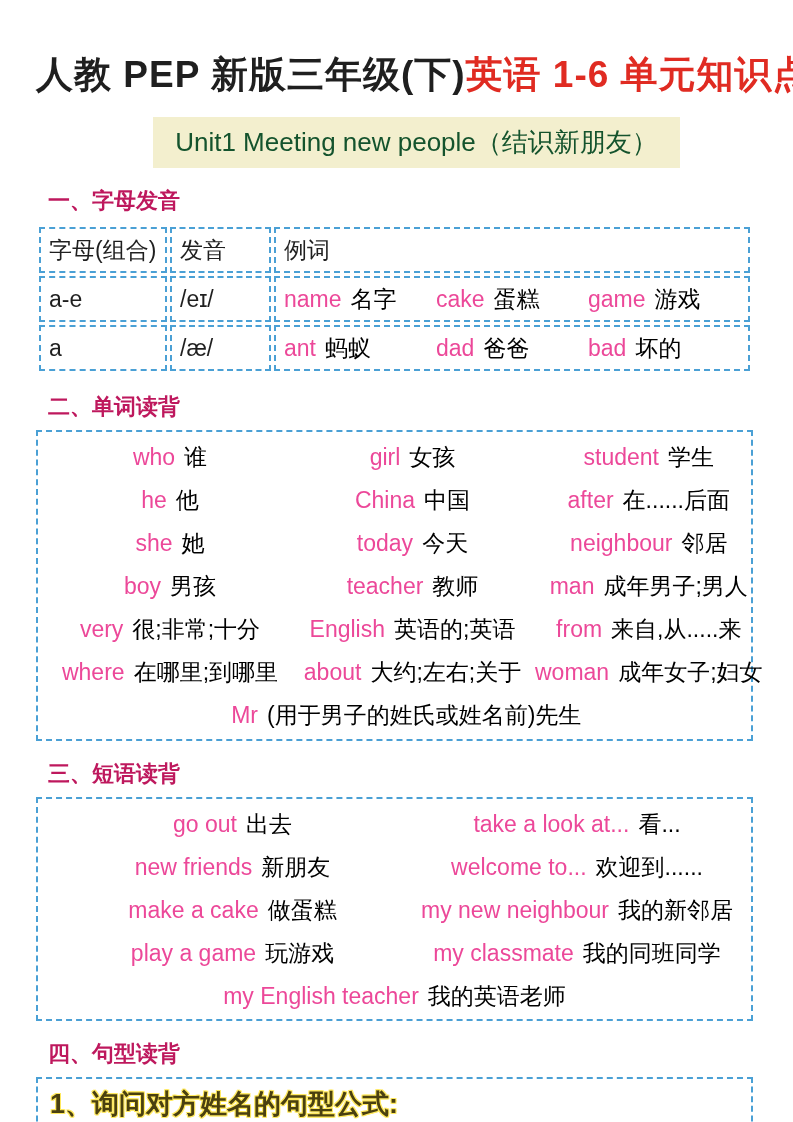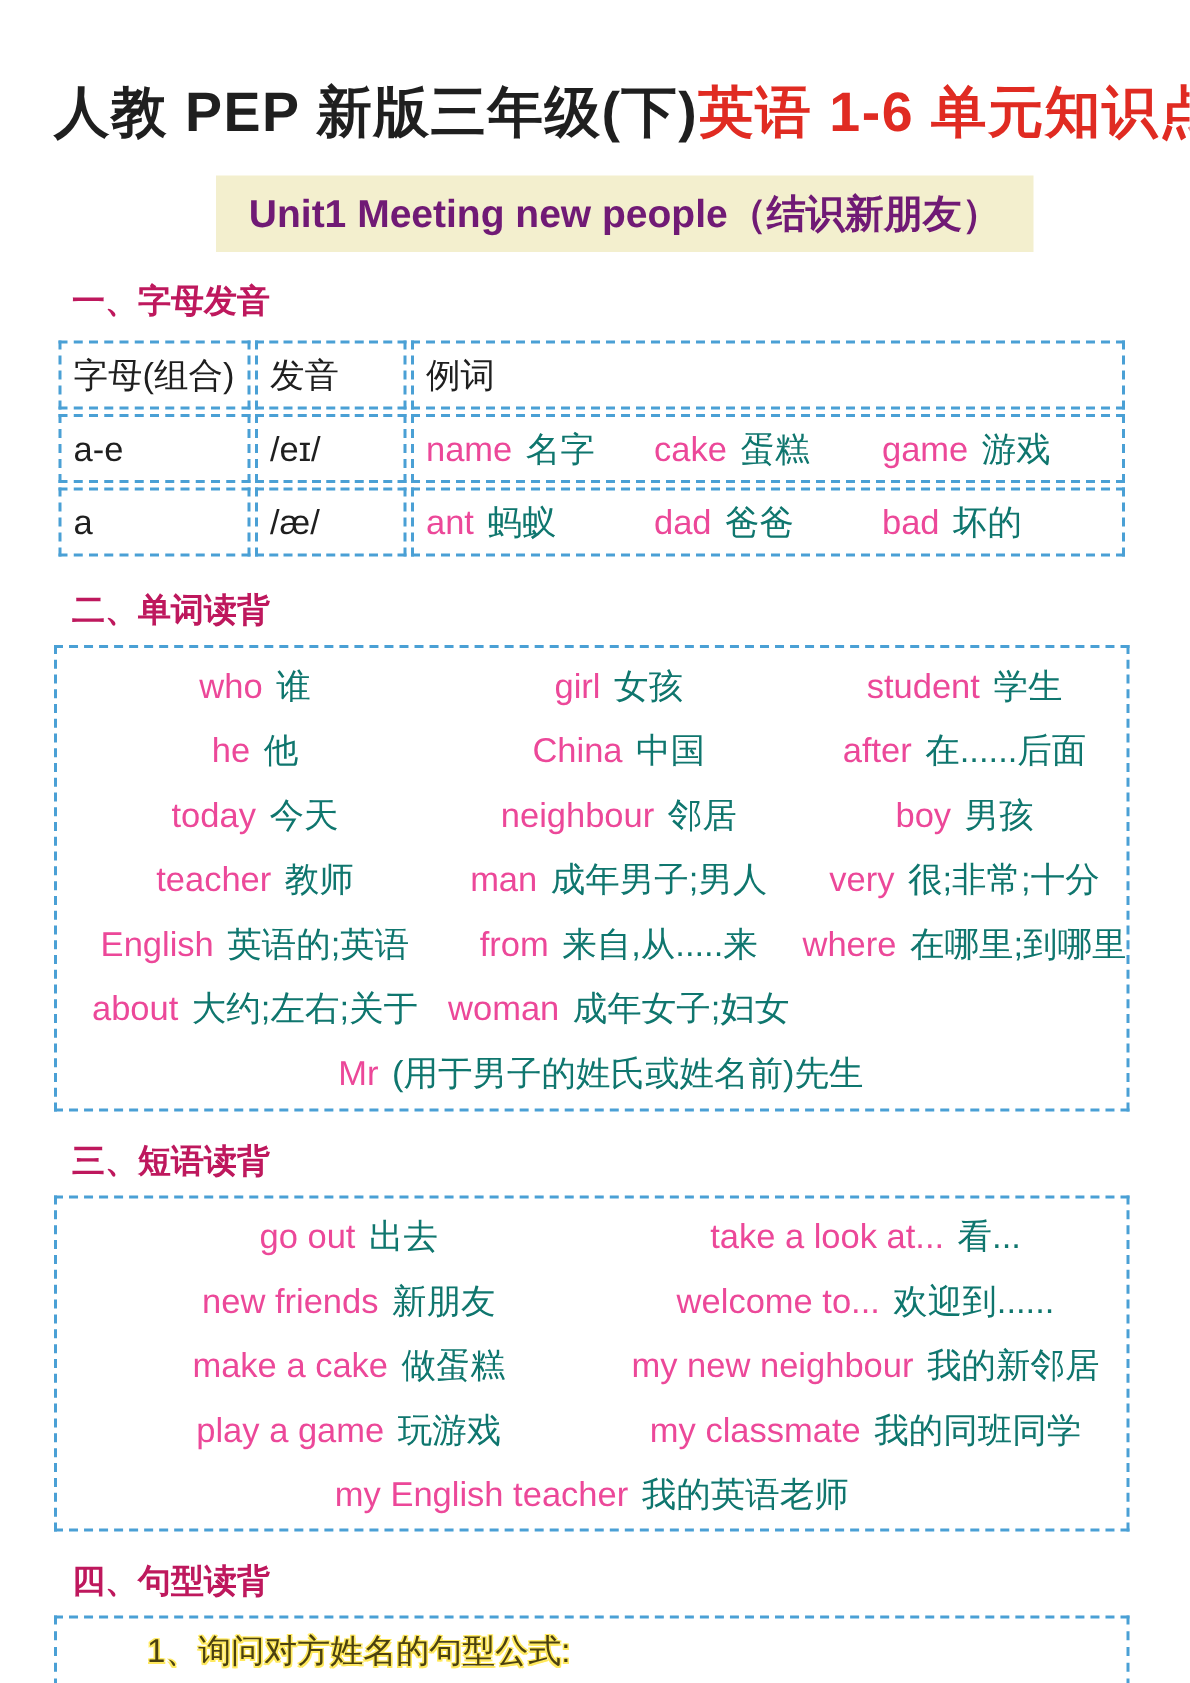--- a/index.html
+++ b/index.html
@@ -22,23 +22,23 @@
     letter-spacing:1px;
     white-space:nowrap;
   }
   .doc-title .t-red{color:#e02b22;}
 
   
   .banner-wrap{text-align:center;margin-top:17px;}
   .unit-banner{
     display:inline-block;
     background:#f3efce;
-    color:#701a75;
+    color:#14532d;
     font-size:26px;
-    font-weight:bold;
+    font-weight:normal;
     padding:8px 22px;
     white-space:nowrap;
     margin-left:40px;
   }
 
   
   .section-heading{
     color:#be185d;
     font-size:22px;
     font-weight:bold;
@@ -71,41 +71,40 @@
   .examples .ex{flex:1 1 0;white-space:nowrap;}
 
   
   .dash-box{
     border:2px dashed #4aa0d5;
     width:689px; 
     padding:10px 12px 8px 12px;
   }
 
   .en{color:#ec4899;}
-  .zh{color:#0f766e;}
+  .zh{color:#000000;}
 
   
   .word-grid{display:grid;grid-template-columns:240px 245px auto;row-gap:12px;}
   .word-item{font-size:23px;white-space:nowrap;line-height:31px;}
   .word-item .en{margin-right:9px;}
   .full-row{grid-column:1 / -1;}
 
   
   .phrase-grid{display:grid;grid-template-columns:365px auto;row-gap:13px;}
   .phrase-grid .word-item{line-height:30px;}
 
   
   .sentence-box{margin-top:6px;padding:7px 12px;}
   .sentence-item{
-    font-size:22px;
-    font-weight:normal;
+    font-size:27px;
+    font-weight:bold;
     color:#4a4010;
     text-shadow:1px 1px 0 #ffe95e,-1px -1px 0 #ffe95e,1px -1px 0 #ffe95e,-1px 1px 0 #ffe95e,0 1px 0 #ffe95e,0 -1px 0 #ffe95e;
     white-space:nowrap;
-    margin-left:48px;
   }
 
   .mt-phonics{margin-top:6px;}
   .mt-box{margin-top:4px;text-align:center;}
 </style>
 </head>
 <body>
 
 <div class="page">
 
@@ -158,20 +157,21 @@
 
   <div class="section-heading">二、单词读背</div>
 
   <div class="dash-box word-grid mt-box" id="word-grid">
       <div class="word-item"><span class="en">who</span><span class="zh">谁</span></div>
       <div class="word-item"><span class="en">girl</span><span class="zh">女孩</span></div>
       <div class="word-item"><span class="en">student</span><span class="zh">学生</span></div>
       <div class="word-item"><span class="en">he</span><span class="zh">他</span></div>
       <div class="word-item"><span class="en">China</span><span class="zh">中国</span></div>
       <div class="word-item"><span class="en">after</span><span class="zh">在......后面</span></div>
+      <div class="word-item"><span class="en">she</span><span class="zh">她</span></div>
       <div class="word-item"><span class="en">today</span><span class="zh">今天</span></div>
       <div class="word-item"><span class="en">neighbour</span><span class="zh">邻居</span></div>
       <div class="word-item"><span class="en">boy</span><span class="zh">男孩</span></div>
       <div class="word-item"><span class="en">teacher</span><span class="zh">教师</span></div>
       <div class="word-item"><span class="en">man</span><span class="zh">成年男子;男人</span></div>
       <div class="word-item"><span class="en">very</span><span class="zh">很;非常;十分</span></div>
       <div class="word-item"><span class="en">English</span><span class="zh">英语的;英语</span></div>
       <div class="word-item"><span class="en">from</span><span class="zh">来自,从.....来</span></div>
       <div class="word-item"><span class="en">where</span><span class="zh">在哪里;到哪里</span></div>
       <div class="word-item"><span class="en">about</span><span class="zh">大约;左右;关于</span></div>

